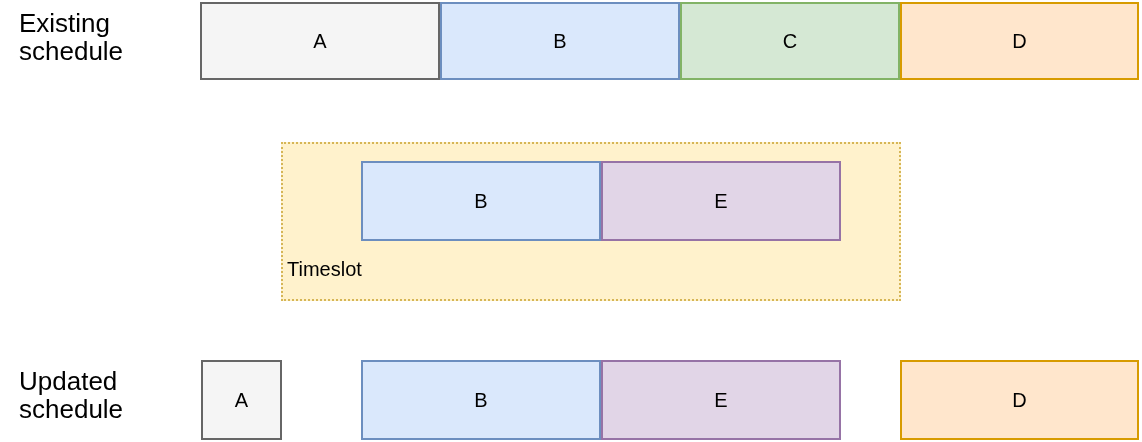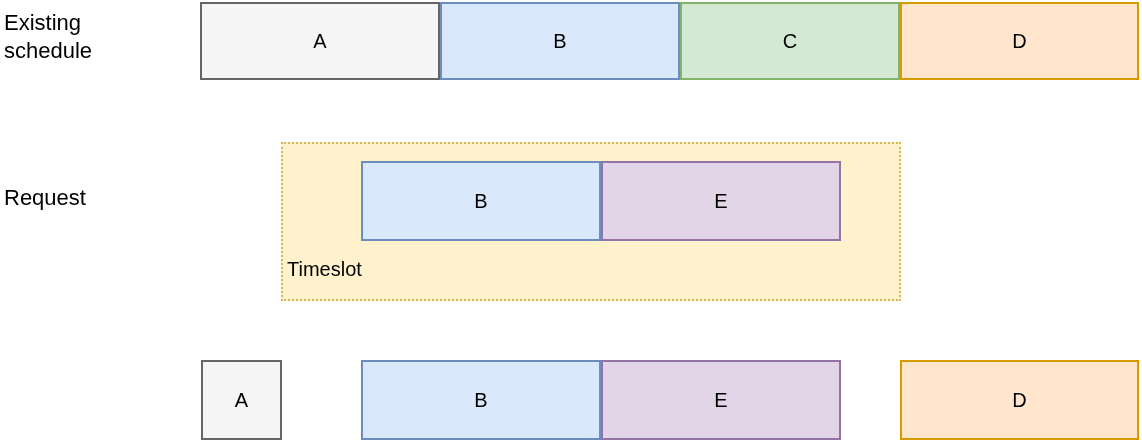--- a/index.html
+++ b/index.html
@@ -7,22 +7,22 @@
     position: relative;
     width: 1142px;
     height: 442px;
     background: #ffffff;
     font-family: "Liberation Sans", sans-serif;
     color: #000000;
     overflow: hidden;
   }
   .row-label {
     position: absolute;
-    left: 4px;
-    font-size: 22px;
+    left: 19px;
+    font-size: 26px;
     line-height: 28px;
     color: #000000;
     white-space: normal;
   }
   .label-existing { top: 9px; width: 120px; }
   .label-request  { top: 184px; width: 160px; }
   .label-updated  { top: 367px; width: 120px; }
   .block {
     position: absolute;
     box-sizing: border-box;
@@ -72,33 +72,33 @@
   <div class="block ex-b" style="background-color: rgb(218, 232, 252); border-color: rgb(108, 142, 191);">
     <span>B</span>
   </div>
   <div class="block ex-c" style="background-color: rgb(213, 232, 212); border-color: rgb(130, 179, 102);">
     <span>C</span>
   </div>
   <div class="block ex-d" style="background-color: rgb(255, 230, 204); border-color: rgb(215, 155, 0);">
     <span>D</span>
   </div>
 
-  <div class="row-label label-request">Request</div>
 
   <div class="timeslot-box" style="background-color: rgb(255, 242, 204); border-color: rgb(214, 182, 86);"></div>
 
   <div class="block rq-b" style="background-color: rgb(218, 232, 252); border-color: rgb(108, 142, 191);">
     <span>B</span>
   </div>
   <div class="block rq-e" style="background-color: rgb(225, 213, 231); border-color: rgb(150, 115, 166);">
     <span>E</span>
   </div>
 
   <div class="timeslot-label">Timeslot</div>
 
+  <div class="row-label label-updated">Updated schedule</div>
 
   <div class="block up-a" style="background-color: rgb(245, 245, 245); border-color: rgb(102, 102, 102);">
     <span>A</span>
   </div>
   <div class="block up-b" style="background-color: rgb(218, 232, 252); border-color: rgb(108, 142, 191);">
     <span>B</span>
   </div>
   <div class="block up-e" style="background-color: rgb(225, 213, 231); border-color: rgb(150, 115, 166);">
     <span>E</span>
   </div>

